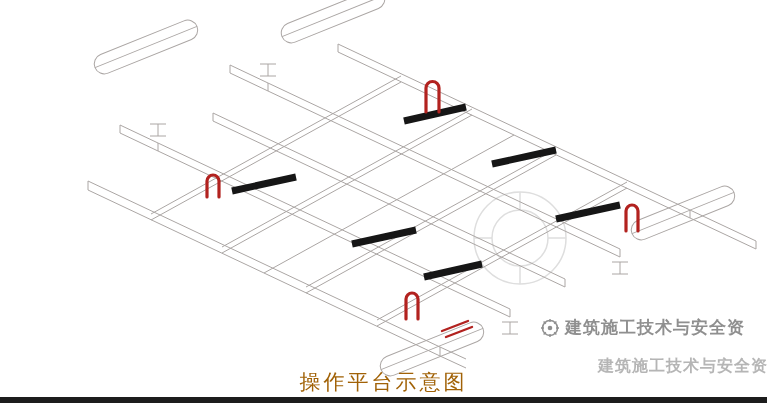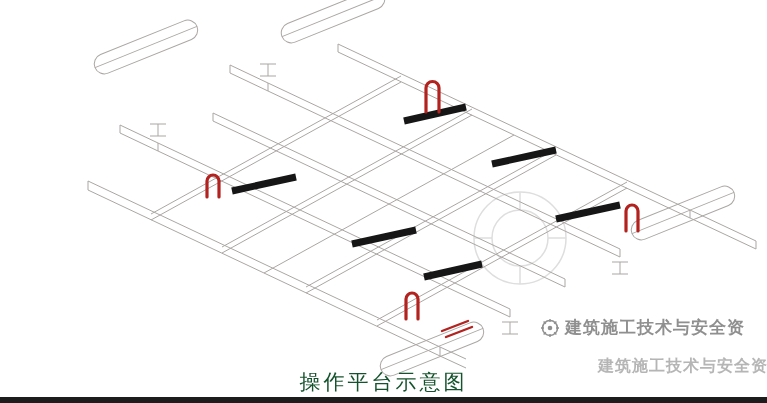--- a/index.html
+++ b/index.html
@@ -43,21 +43,21 @@
     opacity: 0.85;
   }
   .caption {
     position: absolute;
     left: 0;
     right: 0;
     top: 368px;
     text-align: center;
     font-size: 21px;
     letter-spacing: 3px;
-    color: #14532d;
+    color: #a16207;
   }
   .bottom-bar {
     position: absolute;
     left: 0;
     bottom: 0;
     width: 100%;
     height: 6px;
     background: #1c1c1c;
   }
 </style>

